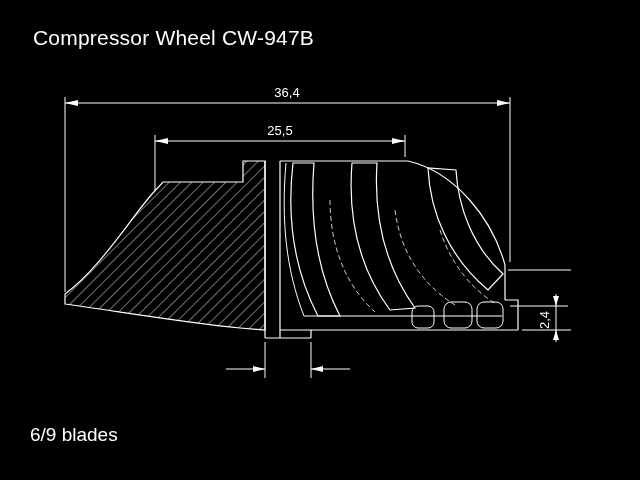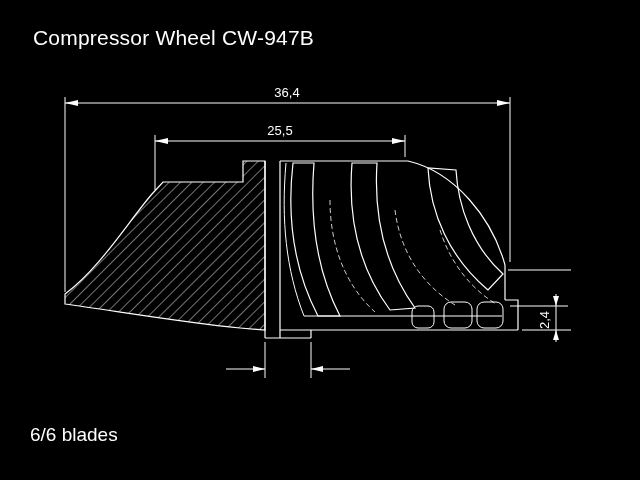--- a/index.html
+++ b/index.html
@@ -144,15 +144,15 @@
       <line class="thin" x1="265" y1="342" x2="265" y2="378"></line>
       <line class="thin" x1="311" y1="342" x2="311" y2="378"></line>
       <line class="thin" x1="226" y1="369" x2="265" y2="369"></line>
       <line class="thin" x1="311" y1="369" x2="350" y2="369"></line>
       <polygon class="arrow" points="265,369 253,366 253,372"></polygon>
       <polygon class="arrow" points="311,369 323,366 323,372"></polygon>
     </g>
 
   </svg>
 
-  <div class="footer-text">6/6 blades</div>
+  <div class="footer-text">6/9 blades</div>
 
 </div>
 
 </body></html>

